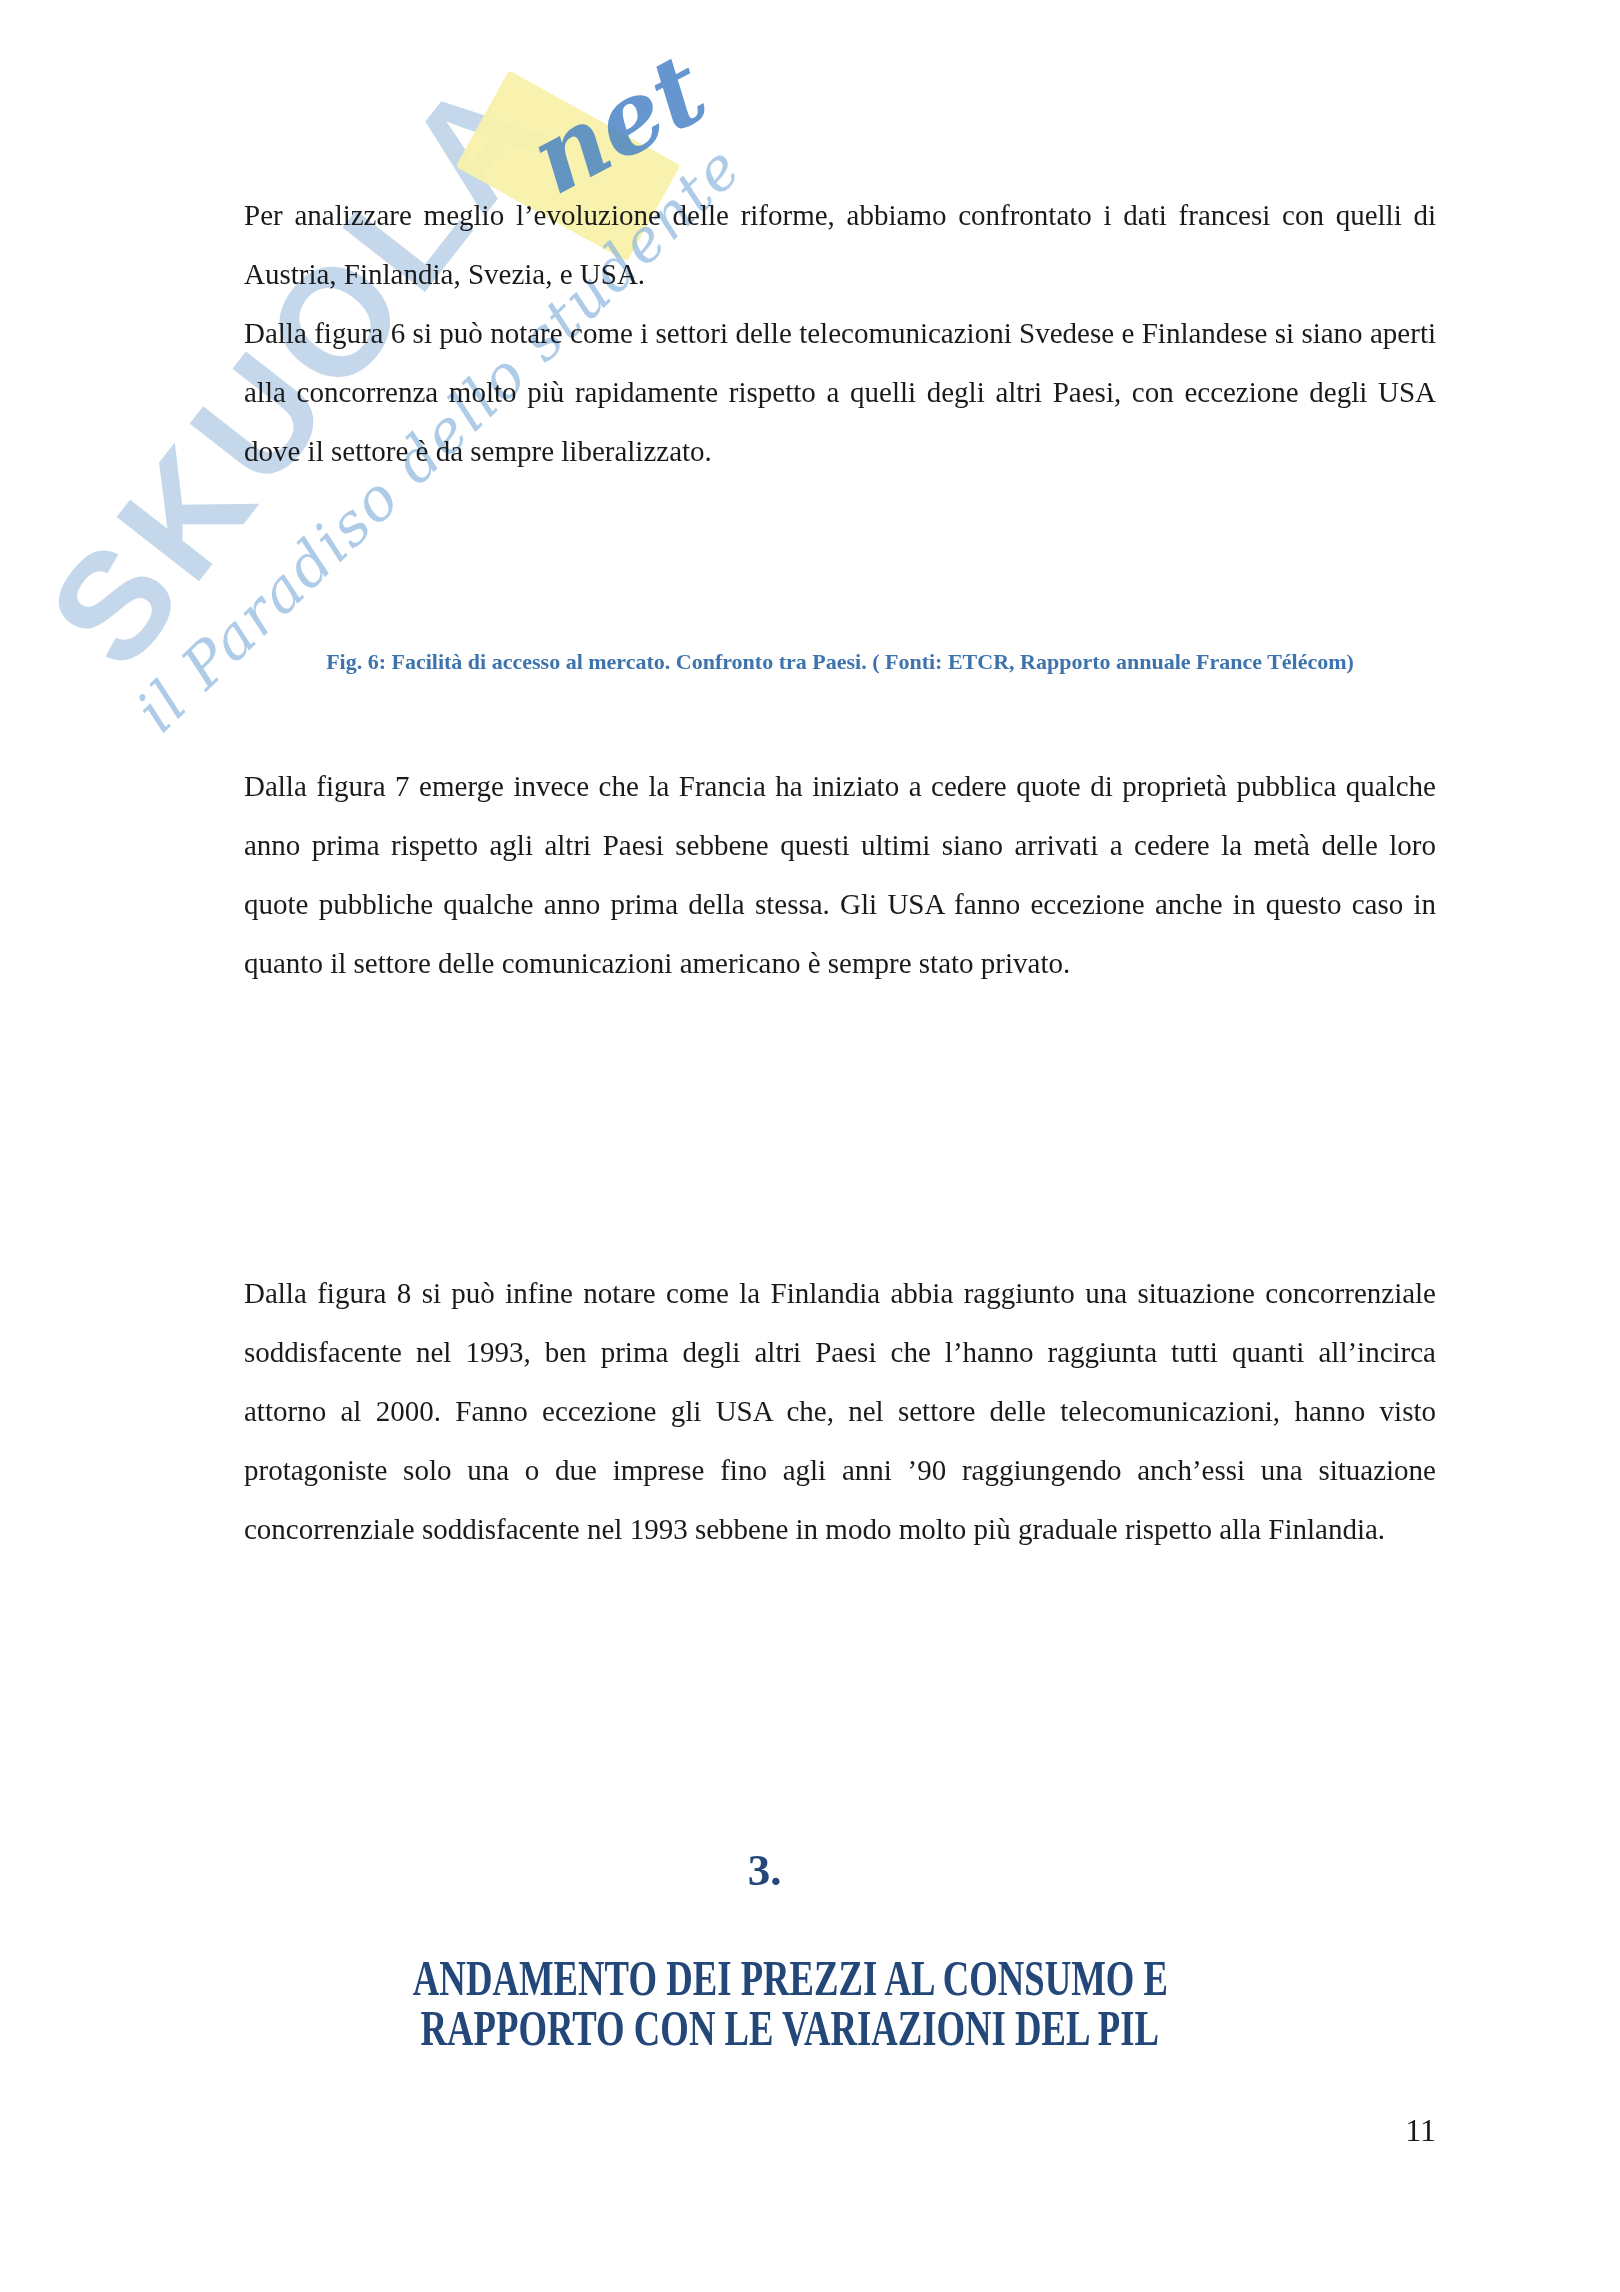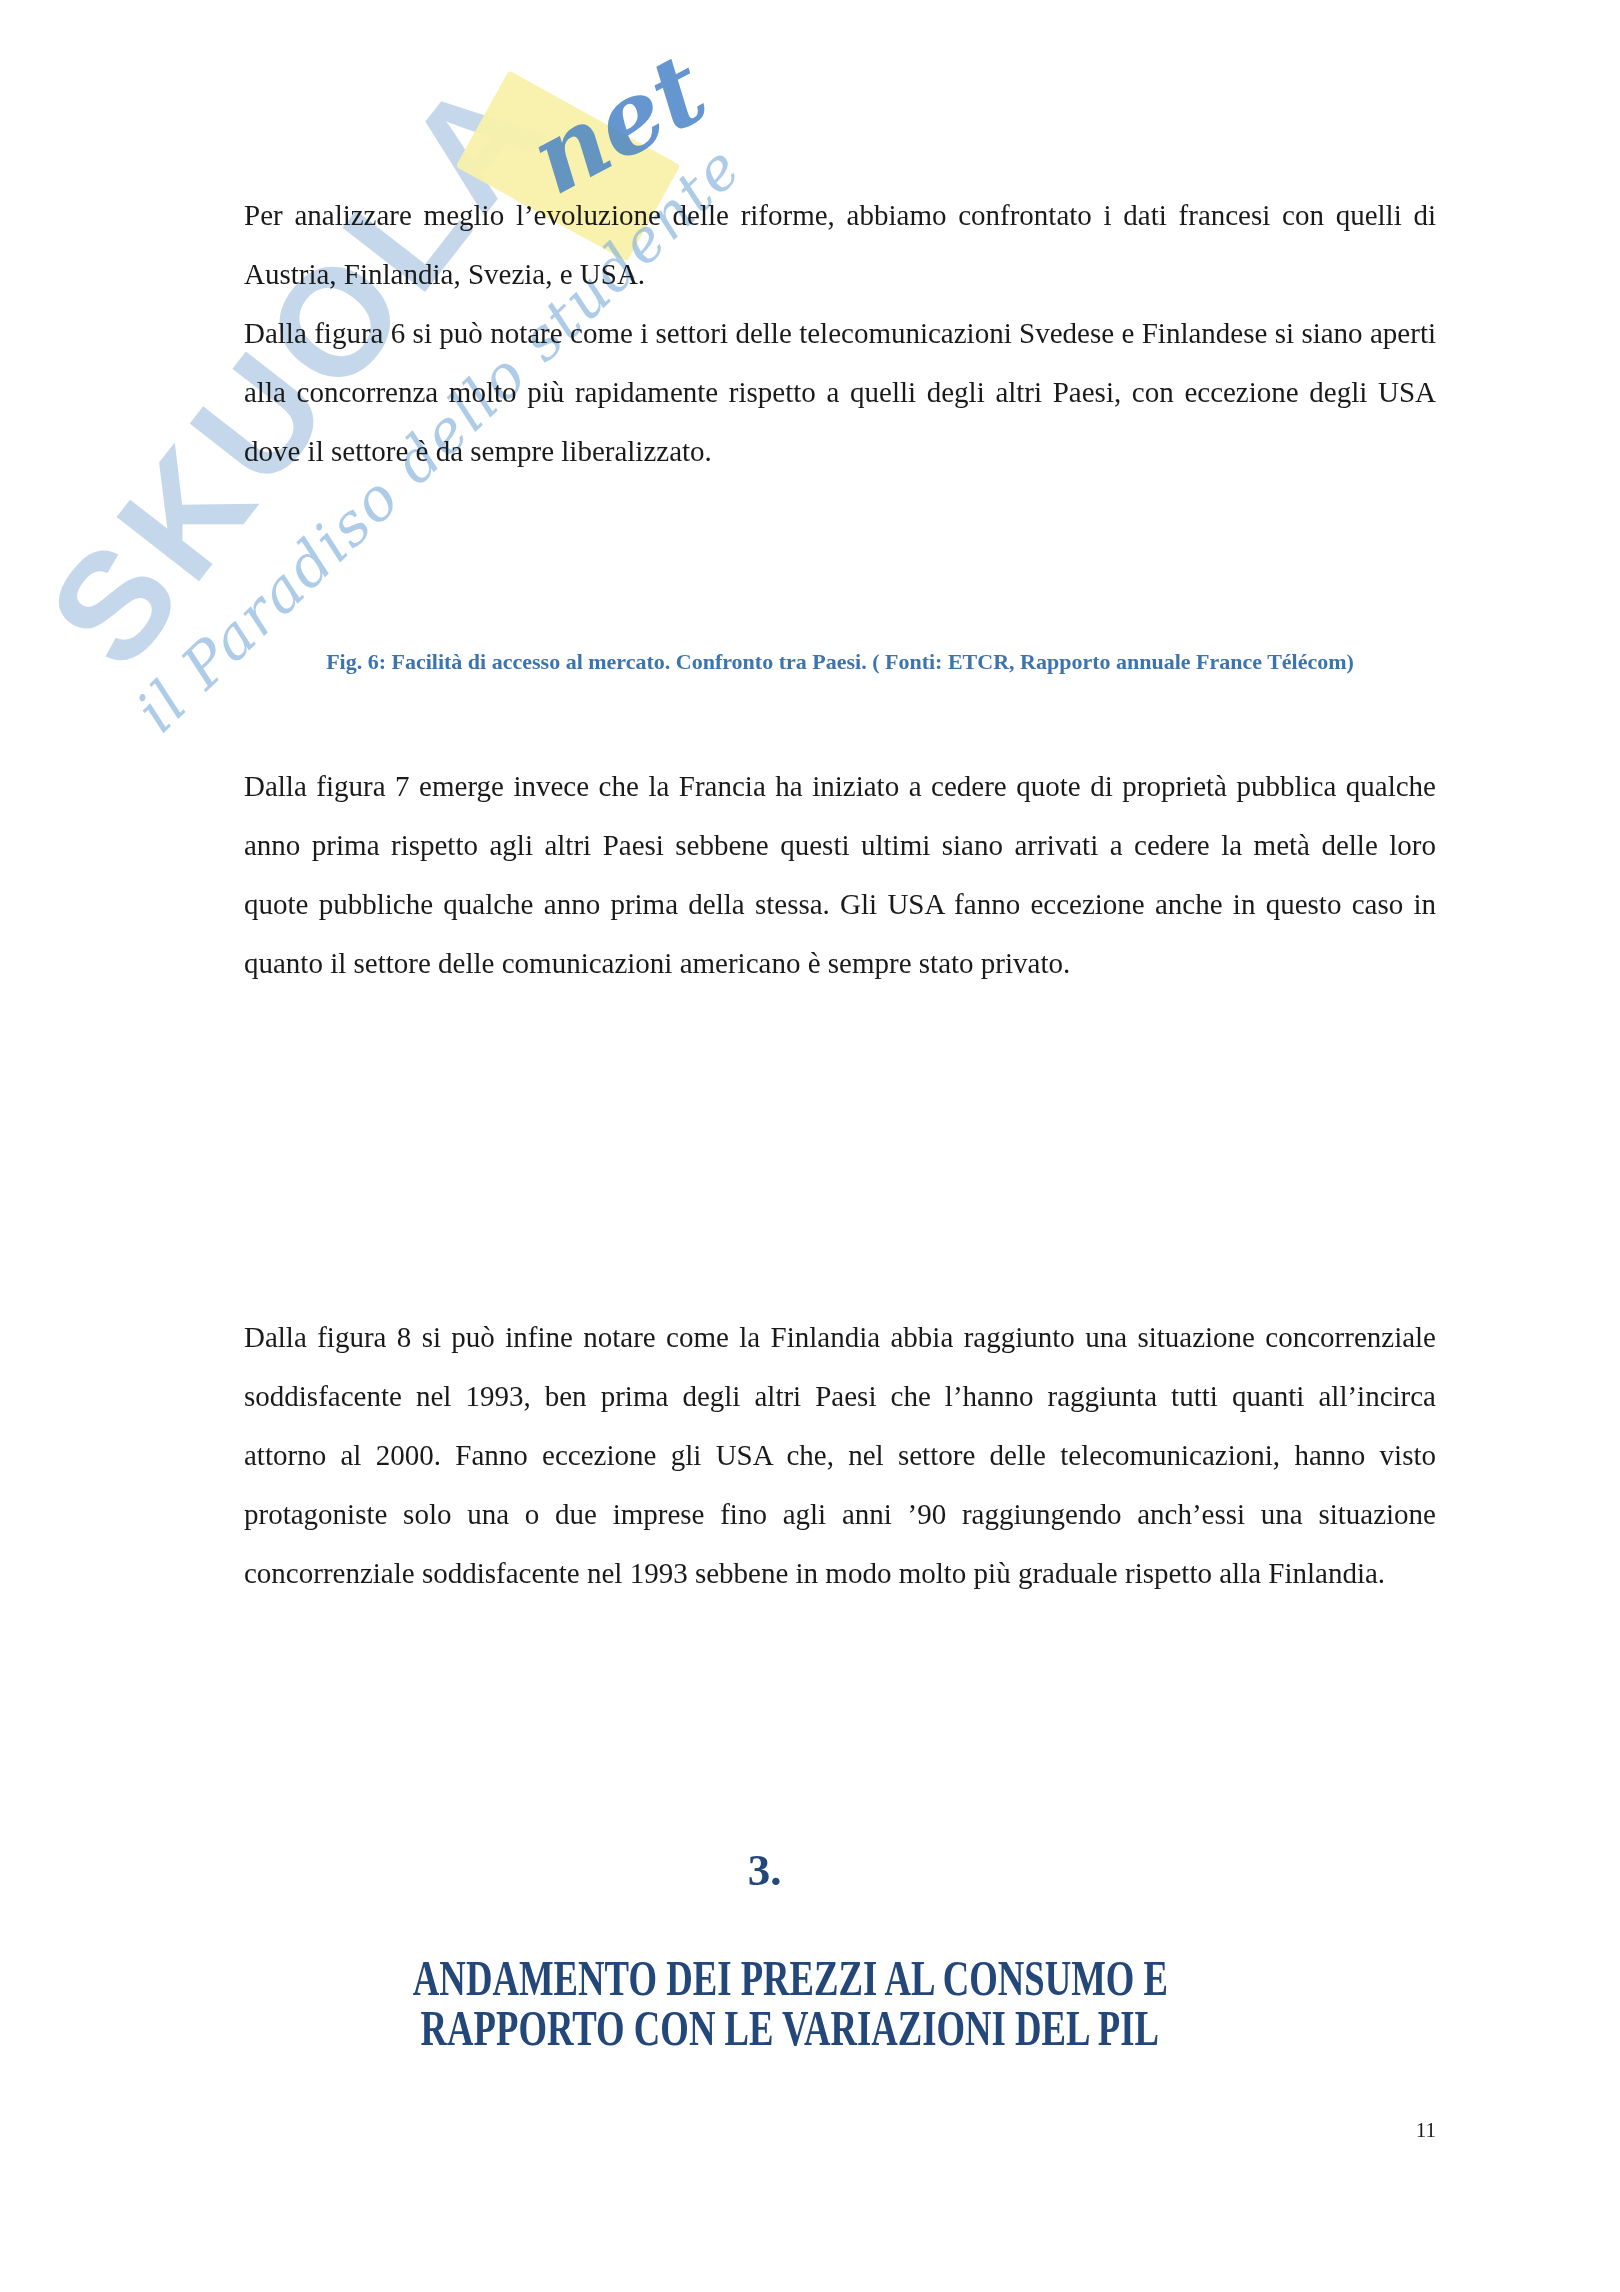--- a/index.html
+++ b/index.html
@@ -70,21 +70,21 @@
     text-align:center; line-height:71px;
     color:#24477a; white-space:nowrap;
   }
   .heading-line span {
     display:inline-block;
     font-weight:bold; font-size:51px;
     transform:scaleX(0.72); transform-origin:center;
   }
   .page-number {
     position:absolute; right:184px; top:2109px;
-    font-size:21px; line-height:43px;
+    font-size:32px; line-height:43px;
     color:#1a1a1a;
   }
 </style>
 </head>
 <body>
 
 <div class="page">
 
   <div class="wm">
     <div class="wm-big">SKUOLA</div>
@@ -100,21 +100,21 @@
       <p>Dalla figura 6 si può notare come i settori delle telecomunicazioni Svedese e Finlandese si siano aperti alla concorrenza molto più rapidamente rispetto a quelli degli altri Paesi, con eccezione degli USA dove il settore è da sempre liberalizzato.</p>
     </div>
 
     <div class="fig-caption" style="top:642px;">Fig. 6: Facilità di accesso al mercato. Confronto tra Paesi. ( Fonti: ETCR, Rapporto annuale France Télécom)</div>
 
     <div class="col body-text" style="top:757px;">
       <p>Dalla figura 7 emerge invece che la Francia ha iniziato a cedere quote di proprietà pubblica qualche anno prima rispetto agli altri Paesi sebbene questi ultimi siano arrivati a cedere la metà delle loro quote pubbliche qualche anno prima della stessa. Gli USA fanno eccezione anche in questo caso in quanto il settore delle comunicazioni americano è sempre stato privato.</p>
     </div>
 
 
-    <div class="col body-text" style="top:1308px;">
+    <div class="col body-text" style="top:1264px;">
       <p>Dalla figura 8 si può infine notare come la Finlandia abbia raggiunto una situazione concorrenziale soddisfacente nel 1993, ben prima degli altri Paesi che l’hanno raggiunta tutti quanti all’incirca attorno al 2000. Fanno eccezione gli USA che, nel settore delle telecomunicazioni, hanno visto protagoniste solo una o due imprese fino agli anni ’90 raggiungendo anch’essi una situazione concorrenziale soddisfacente nel 1993 sebbene in modo molto più graduale rispetto alla Finlandia.</p>
     </div>
 
 
     <div class="section-number" style="top:1843px;">3.</div>
 
     <div class="heading-line" style="top:1943px;">
       <span>ANDAMENTO DEI PREZZI AL CONSUMO E</span>
     </div>
     <div class="heading-line" style="top:1993px;font-family:Liberation Serif, serif;">

